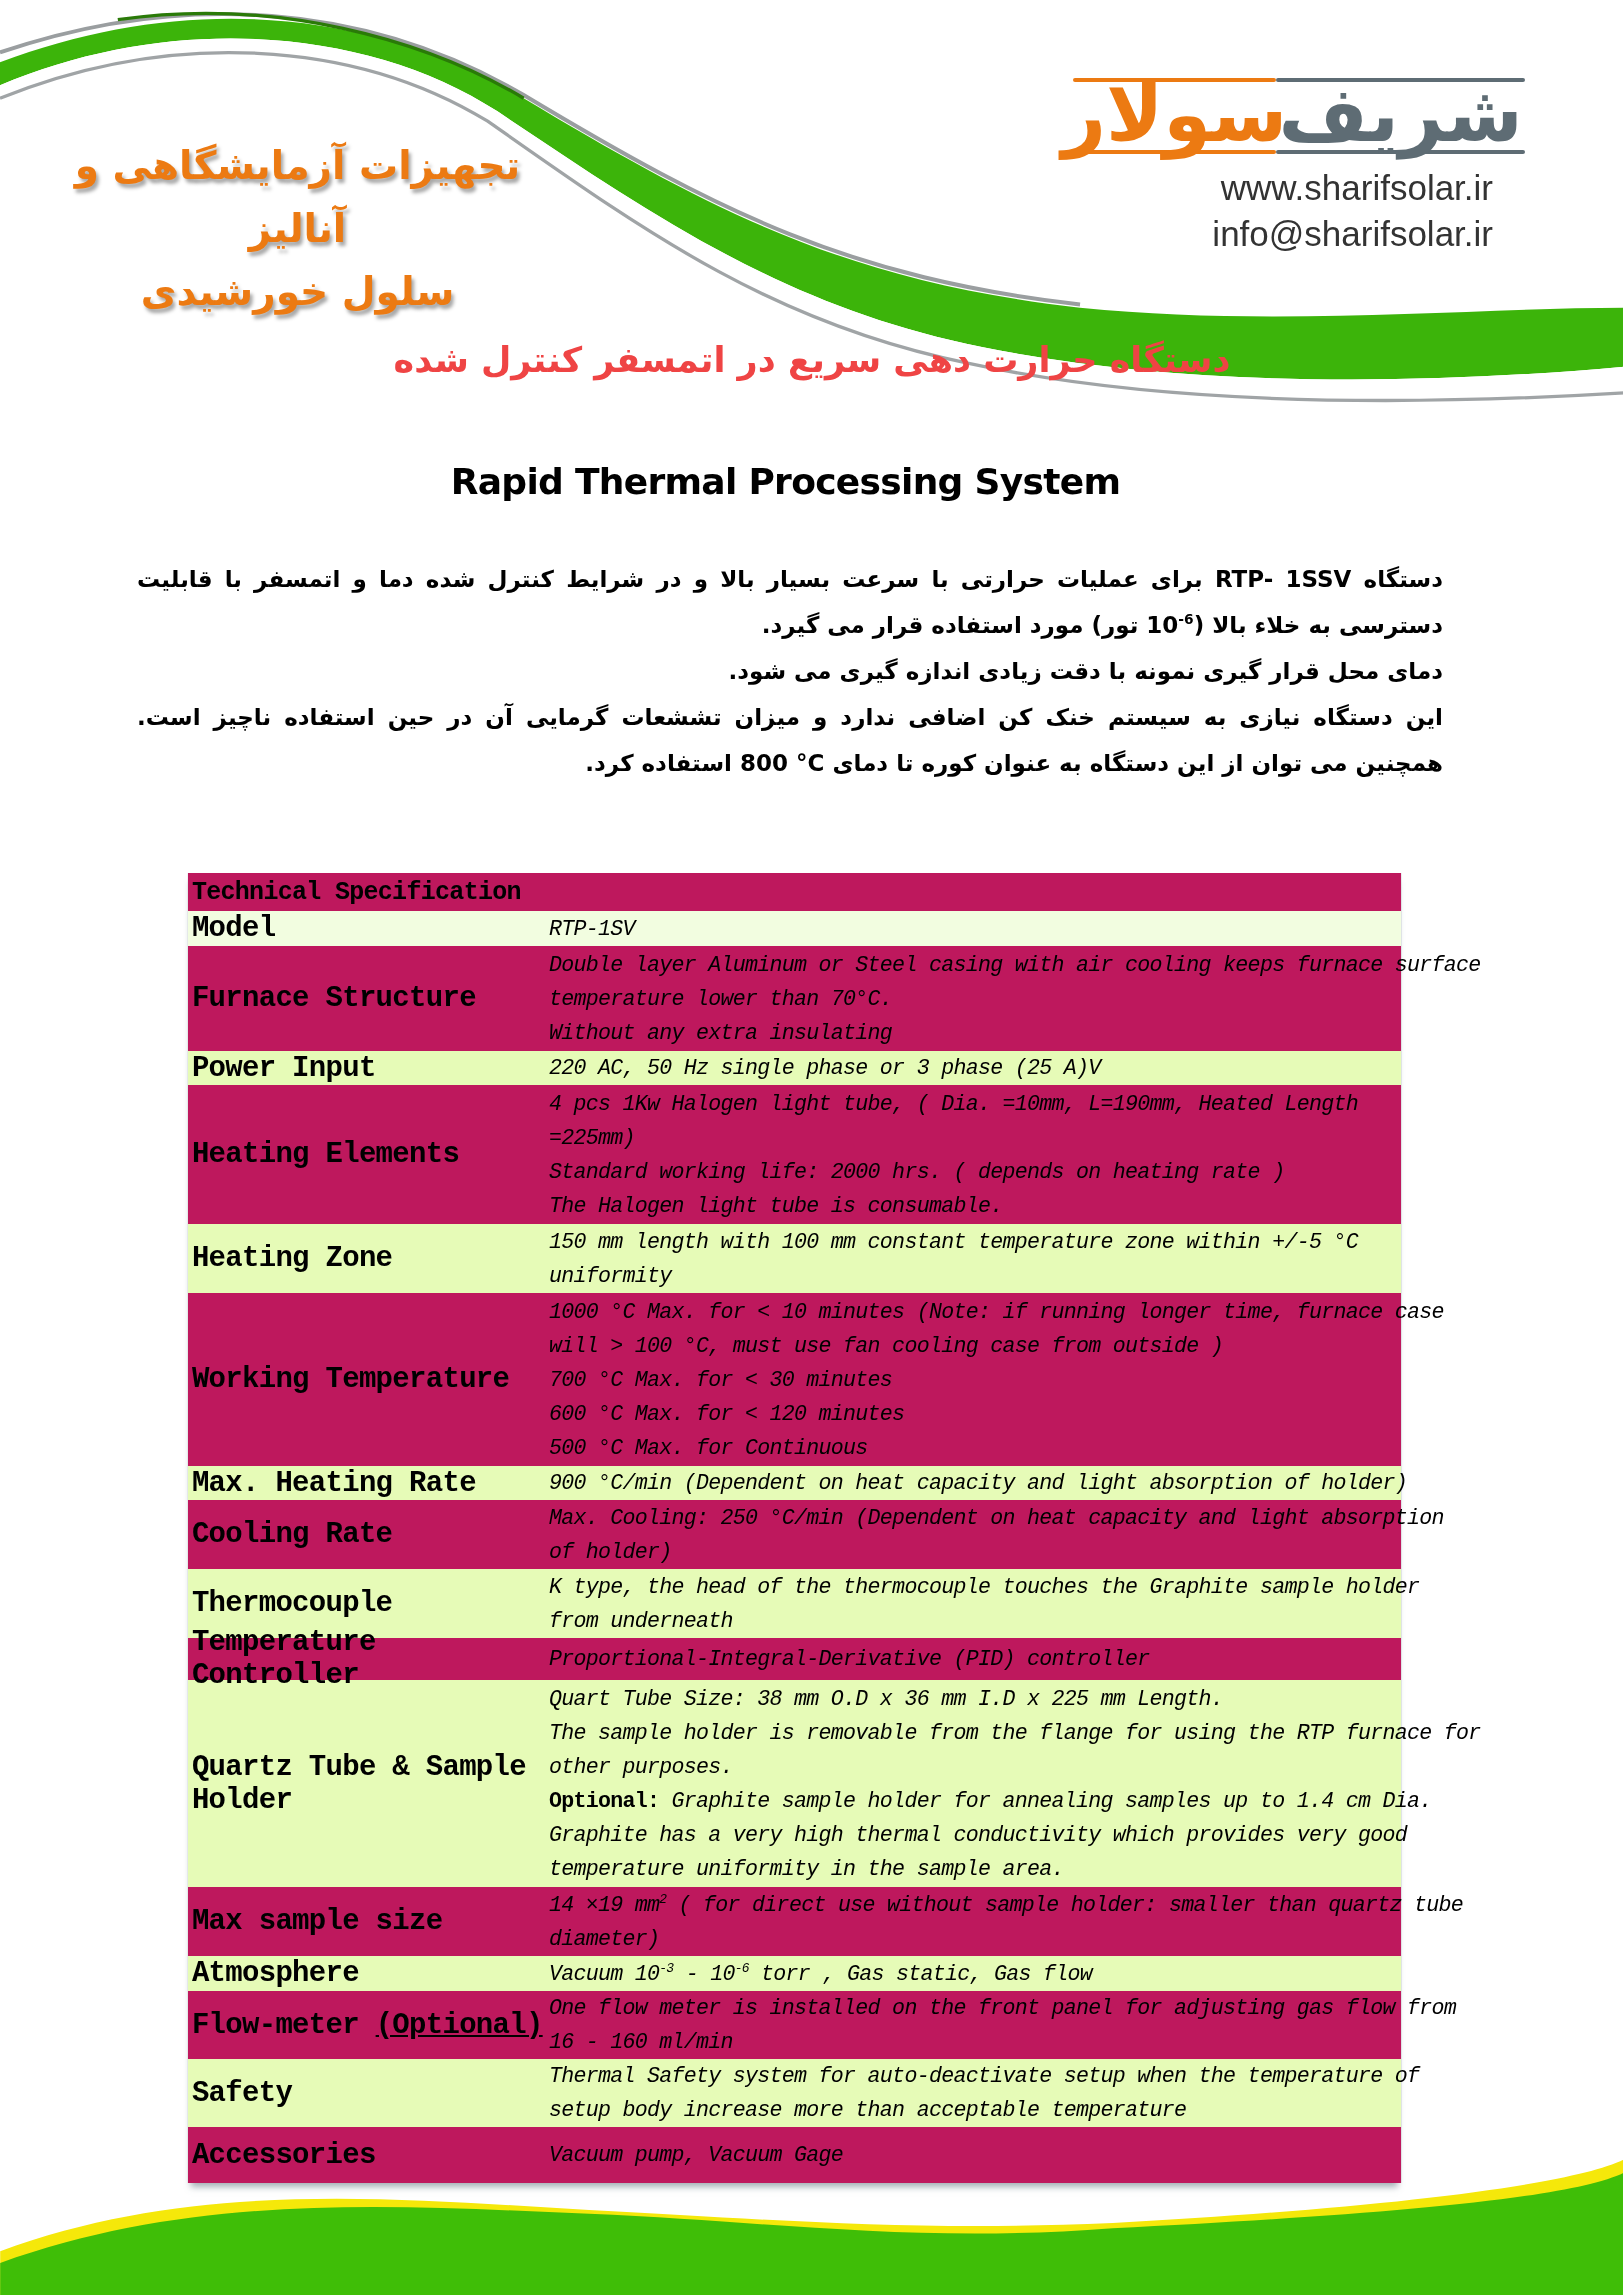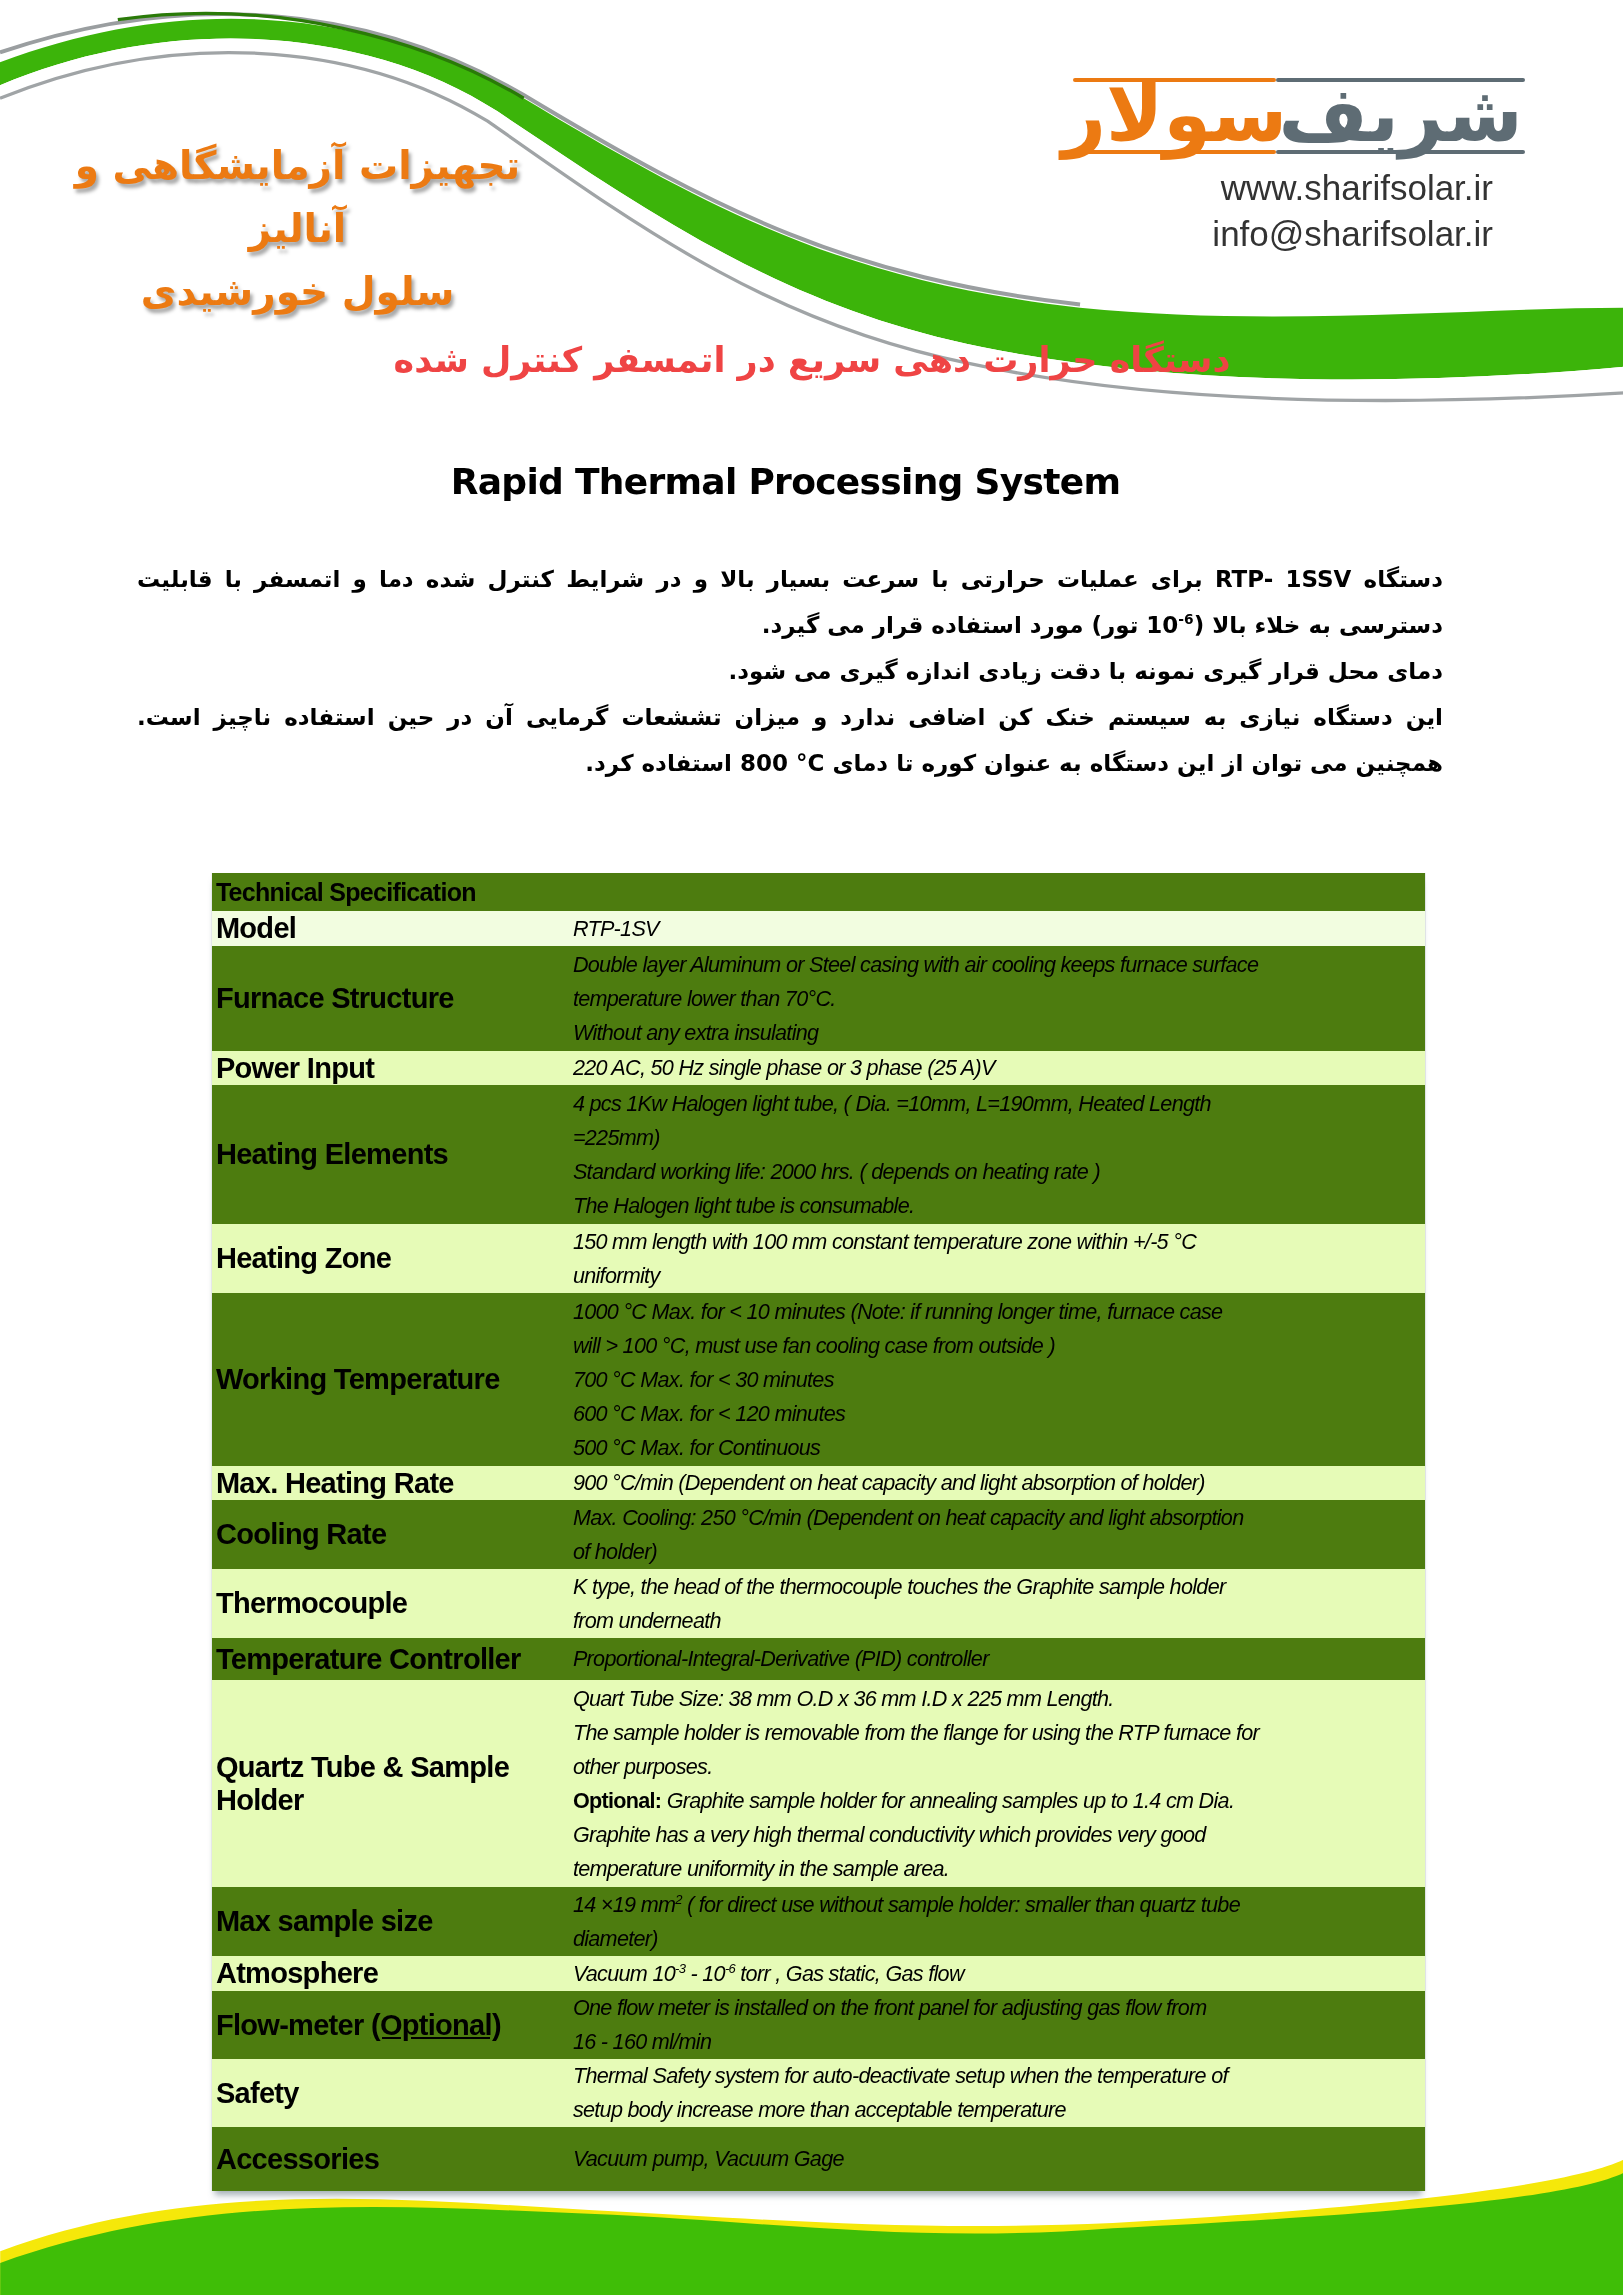--- a/index.html
+++ b/index.html
@@ -39,23 +39,23 @@
     font-weight: bold; font-size: 36px; color: #000;
     font-family: "DejaVu Sans", sans-serif; letter-spacing: -0.7px;
   }
   .intro {
     position: absolute; left: 137px; top: 556px; width: 1306px; direction: rtl;
     text-align: justify; text-align-last: right; font-weight: bold; font-size: 23px;
     line-height: 46px; color: #000;
   }
   .intro p { margin: 0; }
   .spec-table {
-    position: absolute; left: 212px; top: 873px; width: 1213px;
-    background: #4d7c0f; box-shadow: 0 6.5px 6.5px -2.6px rgba(90,110,120,0.55), 0.7px 0 0 #e2e6e8, -0.7px 0 0 #eef0f1;
-    font-family: Liberation Sans, sans-serif;
+    position: absolute; left: 188px; top: 873px; width: 1213px;
+    background: #be185d; box-shadow: 0 6.5px 6.5px -2.6px rgba(90,110,120,0.55), 0.7px 0 0 #e2e6e8, -0.7px 0 0 #eef0f1;
+    font-family: Liberation Mono, monospace;
   }
   .spec-caption {
     height: 38px; line-height: 39px; font-weight: bold; font-size: 25px; padding-left: 3.9px;
     letter-spacing: -0.7px;
   }
   .spec-row { display: flex; align-items: center; }
   .spec-row.shade { background: #e6fbb7; }
   .spec-row.shade.light { background: #f2fde0; }
   .spec-label {
     width: 357px; flex: none; padding-left: 3.9px; font-weight: bold; font-size: 29px;
@@ -235,20 +235,20 @@
   </div>
 
   <div class="spec-row shade" style="height:68px">
     <div class="spec-label">Safety</div>
     <div class="spec-value">
       <span class="line">Thermal Safety system for auto-deactivate setup when the temperature of</span>
       <span class="line">setup body increase more than acceptable temperature</span>
     </div>
   </div>
 
-  <div class="spec-row" style="height:64px">
+  <div class="spec-row" style="height:56px">
     <div class="spec-label">Accessories</div>
     <div class="spec-value">
         <span class="line">Vacuum pump, Vacuum Gage</span>
       </div>
   </div>
 </div>
 
 
 </body></html>

